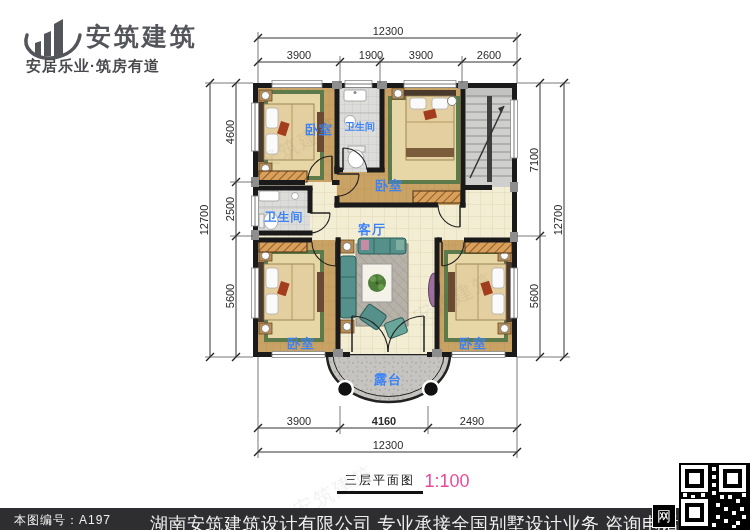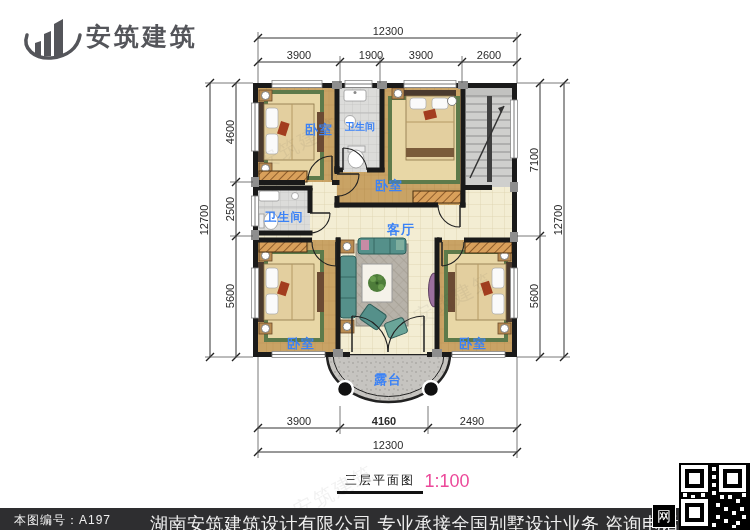--- a/index.html
+++ b/index.html
@@ -44,20 +44,21 @@
 <body>
 
 <div class="abs" style="left:0;top:0;width:200px;height:90px;">
   <svg class="abs" style="left:20px;top:12px;" width="64" height="50" viewBox="0 0 64 50">
     <polygon points="34,12 43,7 43,44 34,44" fill="#54555a"></polygon>
     <polygon points="24,22 31,19 31,44 24,44" fill="#54555a"></polygon>
     <polygon points="15,31 21,29 21,44 15,44" fill="#54555a"></polygon>
     <path d="M7,23 C2,37 15,47 31,46 C47,45 58,36 60,23" fill="none" stroke="#54555a" stroke-width="3.5" stroke-linecap="round"></path>
   </svg>
   <div class="logo-text">安筑建筑</div>
+  <div class="tagline">安居乐业·筑房有道</div>
 </div>
 
 <svg class="abs" style="left:0;top:0;" width="750" height="530" viewBox="0 0 750 530">
   <defs>
     <pattern id="tile" width="12" height="12" patternUnits="userSpaceOnUse">
       <rect width="12" height="12" fill="#f3edd3"></rect>
       <path d="M0,0 H12 M0,0 V12" stroke="#ddd3ad" stroke-width="0.8"></path>
     </pattern>
     <pattern id="btile" width="8" height="8" patternUnits="userSpaceOnUse">
       <rect width="8" height="8" fill="#dcdcda"></rect>
@@ -322,21 +323,21 @@
     <path d="M205,83 H253 M205,357 H253 M230,182 H253 M230,236 H253"></path>
     <path d="M517,83 H570 M517,357 H570 M517,236 H546"></path>
     <path d="M258,357 V458 M517,357 V458 M340,406 V434 M428,406 V434"></path>
   </g>
 </svg>
 
 <div class="room" style="left:319px;top:130px;">卧室</div>
 <div class="room small" style="left:360px;top:127px;">卫生间</div>
 <div class="room" style="left:389px;top:186px;">卧室</div>
 <div class="room" style="left:284px;top:217px;font-size:12px;">卫生间</div>
-<div class="room" style="left:401px;top:230px;">客厅</div>
+<div class="room" style="left:372px;top:230px;">客厅</div>
 <div class="room" style="left:301px;top:344px;">卧室</div>
 <div class="room" style="left:473px;top:344px;">卧室</div>
 <div class="room" style="left:388px;top:369px;margin-top:11px;">露台</div>
 
 <div class="dim" style="left:388px;top:31px;">12300</div>
 <div class="dim" style="left:299px;top:55px;">3900</div>
 <div class="dim" style="left:360px;top:55px;margin-left:11px;">1900</div>
 <div class="dim" style="left:421px;top:55px;">3900</div>
 <div class="dim" style="left:489px;top:55px;">2600</div>
 <div class="dim vdim" style="left:204px;top:220px;">12700</div>

